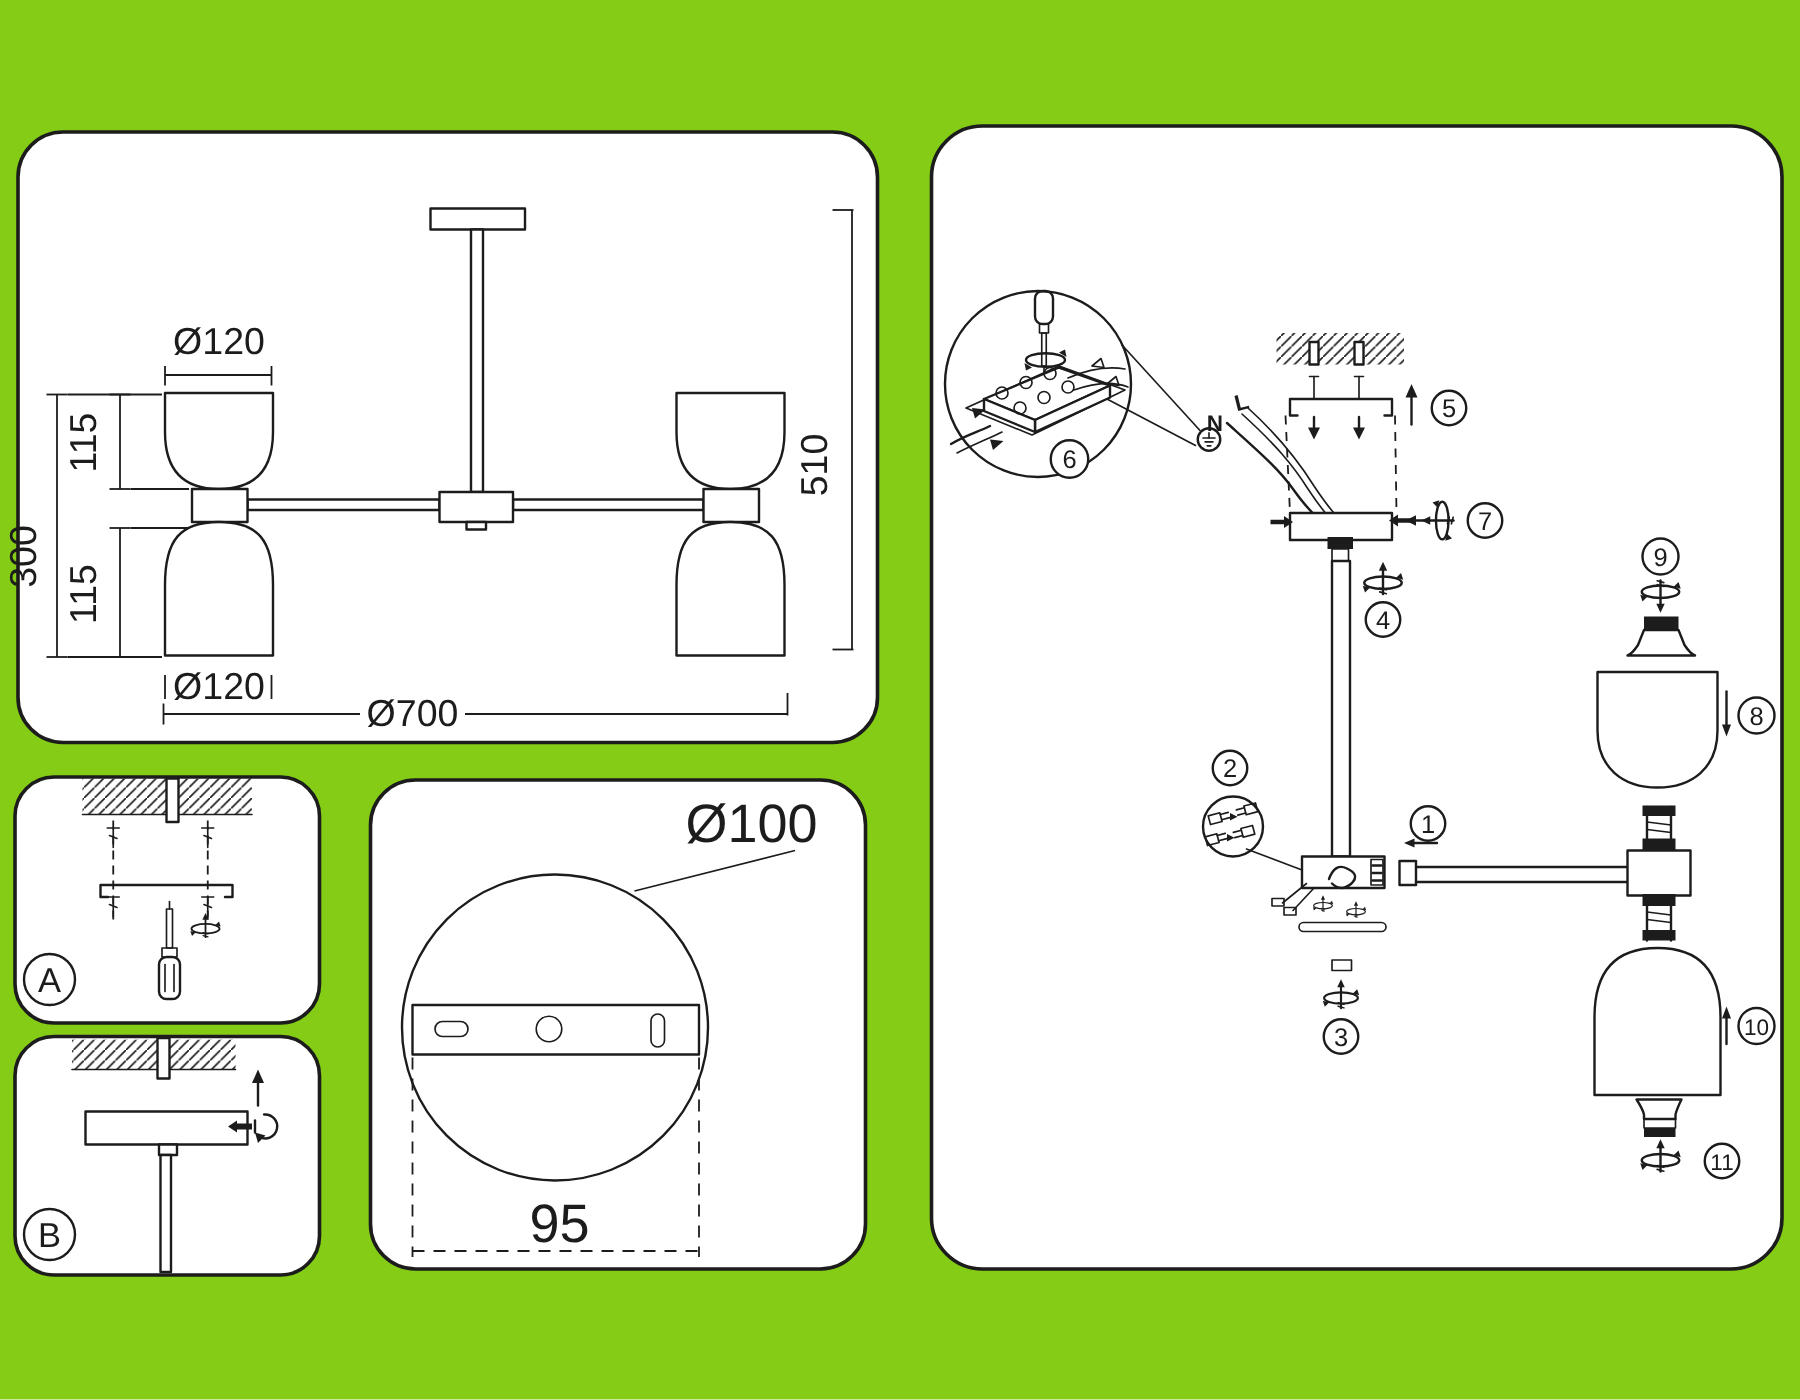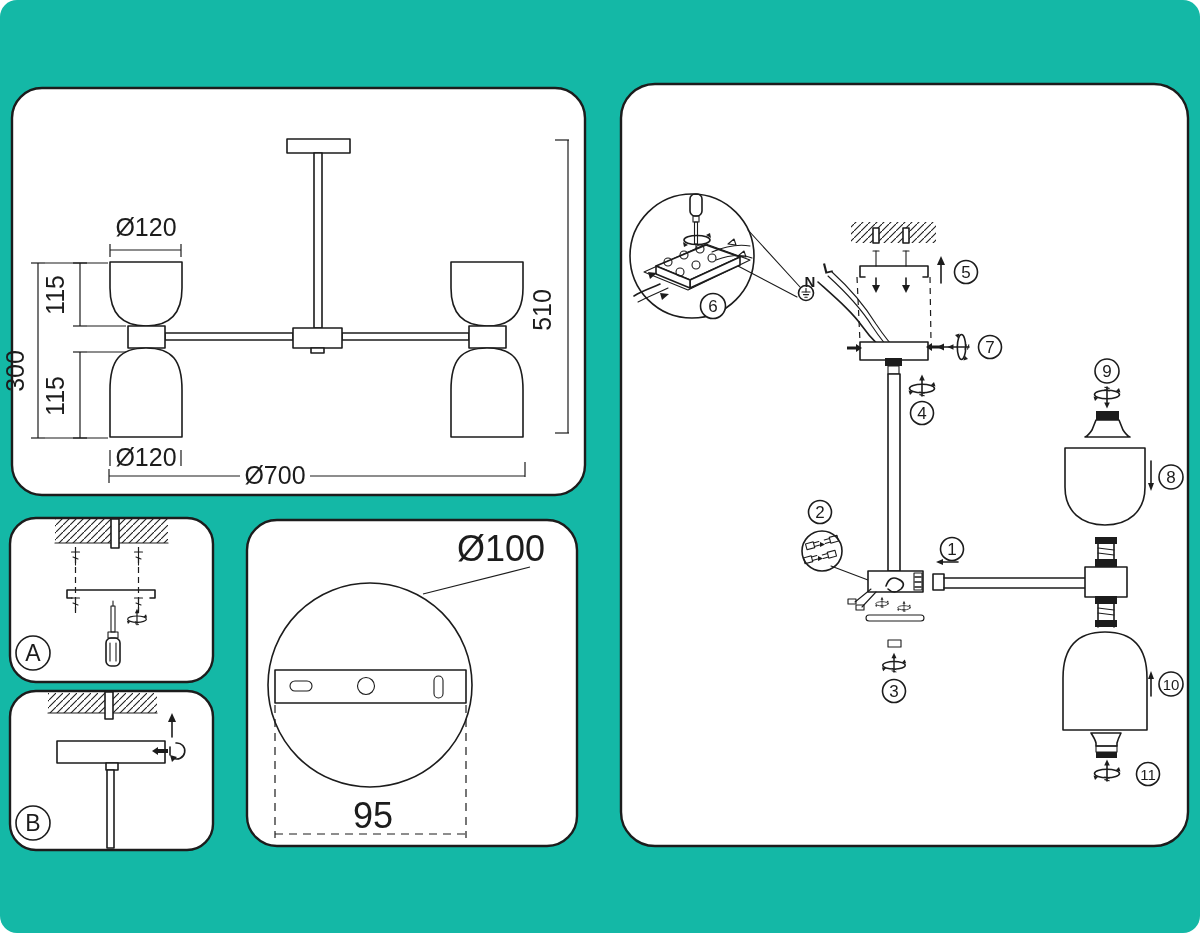--- a/index.html
+++ b/index.html
@@ -1,16 +1,16 @@
 <!DOCTYPE html>
 <html><head>
 <meta charset="utf-8">
 <style>
   html,body{margin:0;padding:0;background:#ffffff;}
-  .stage{width:1200px;height:933px;position:relative;background:#14b8a6;overflow:hidden;border-radius:17px;}
+  .stage{width:1200px;height:933px;position:relative;background:#84cc16;overflow:hidden;}
   svg{display:block;}
   svg text{font-family:"Liberation Sans", sans-serif;fill:#1c1c1c;}
   .s{stroke:#1c1c1c;fill:none;stroke-width:1.6;stroke-linecap:round;stroke-linejoin:round;}
   .sw{stroke:#1c1c1c;fill:#ffffff;stroke-width:1.6;stroke-linejoin:round;}
   .thin{stroke-width:1.1;}
   .d{stroke:#1c1c1c;fill:none;stroke-width:1.2;stroke-linecap:butt;}
   .bk{fill:#1c1c1c;stroke:none;}
   .panel{stroke:#1c1c1c;fill:#ffffff;stroke-width:2.4;}
   .dimtxt{font-size:25px;}
   .dimbig{font-size:36px;}

